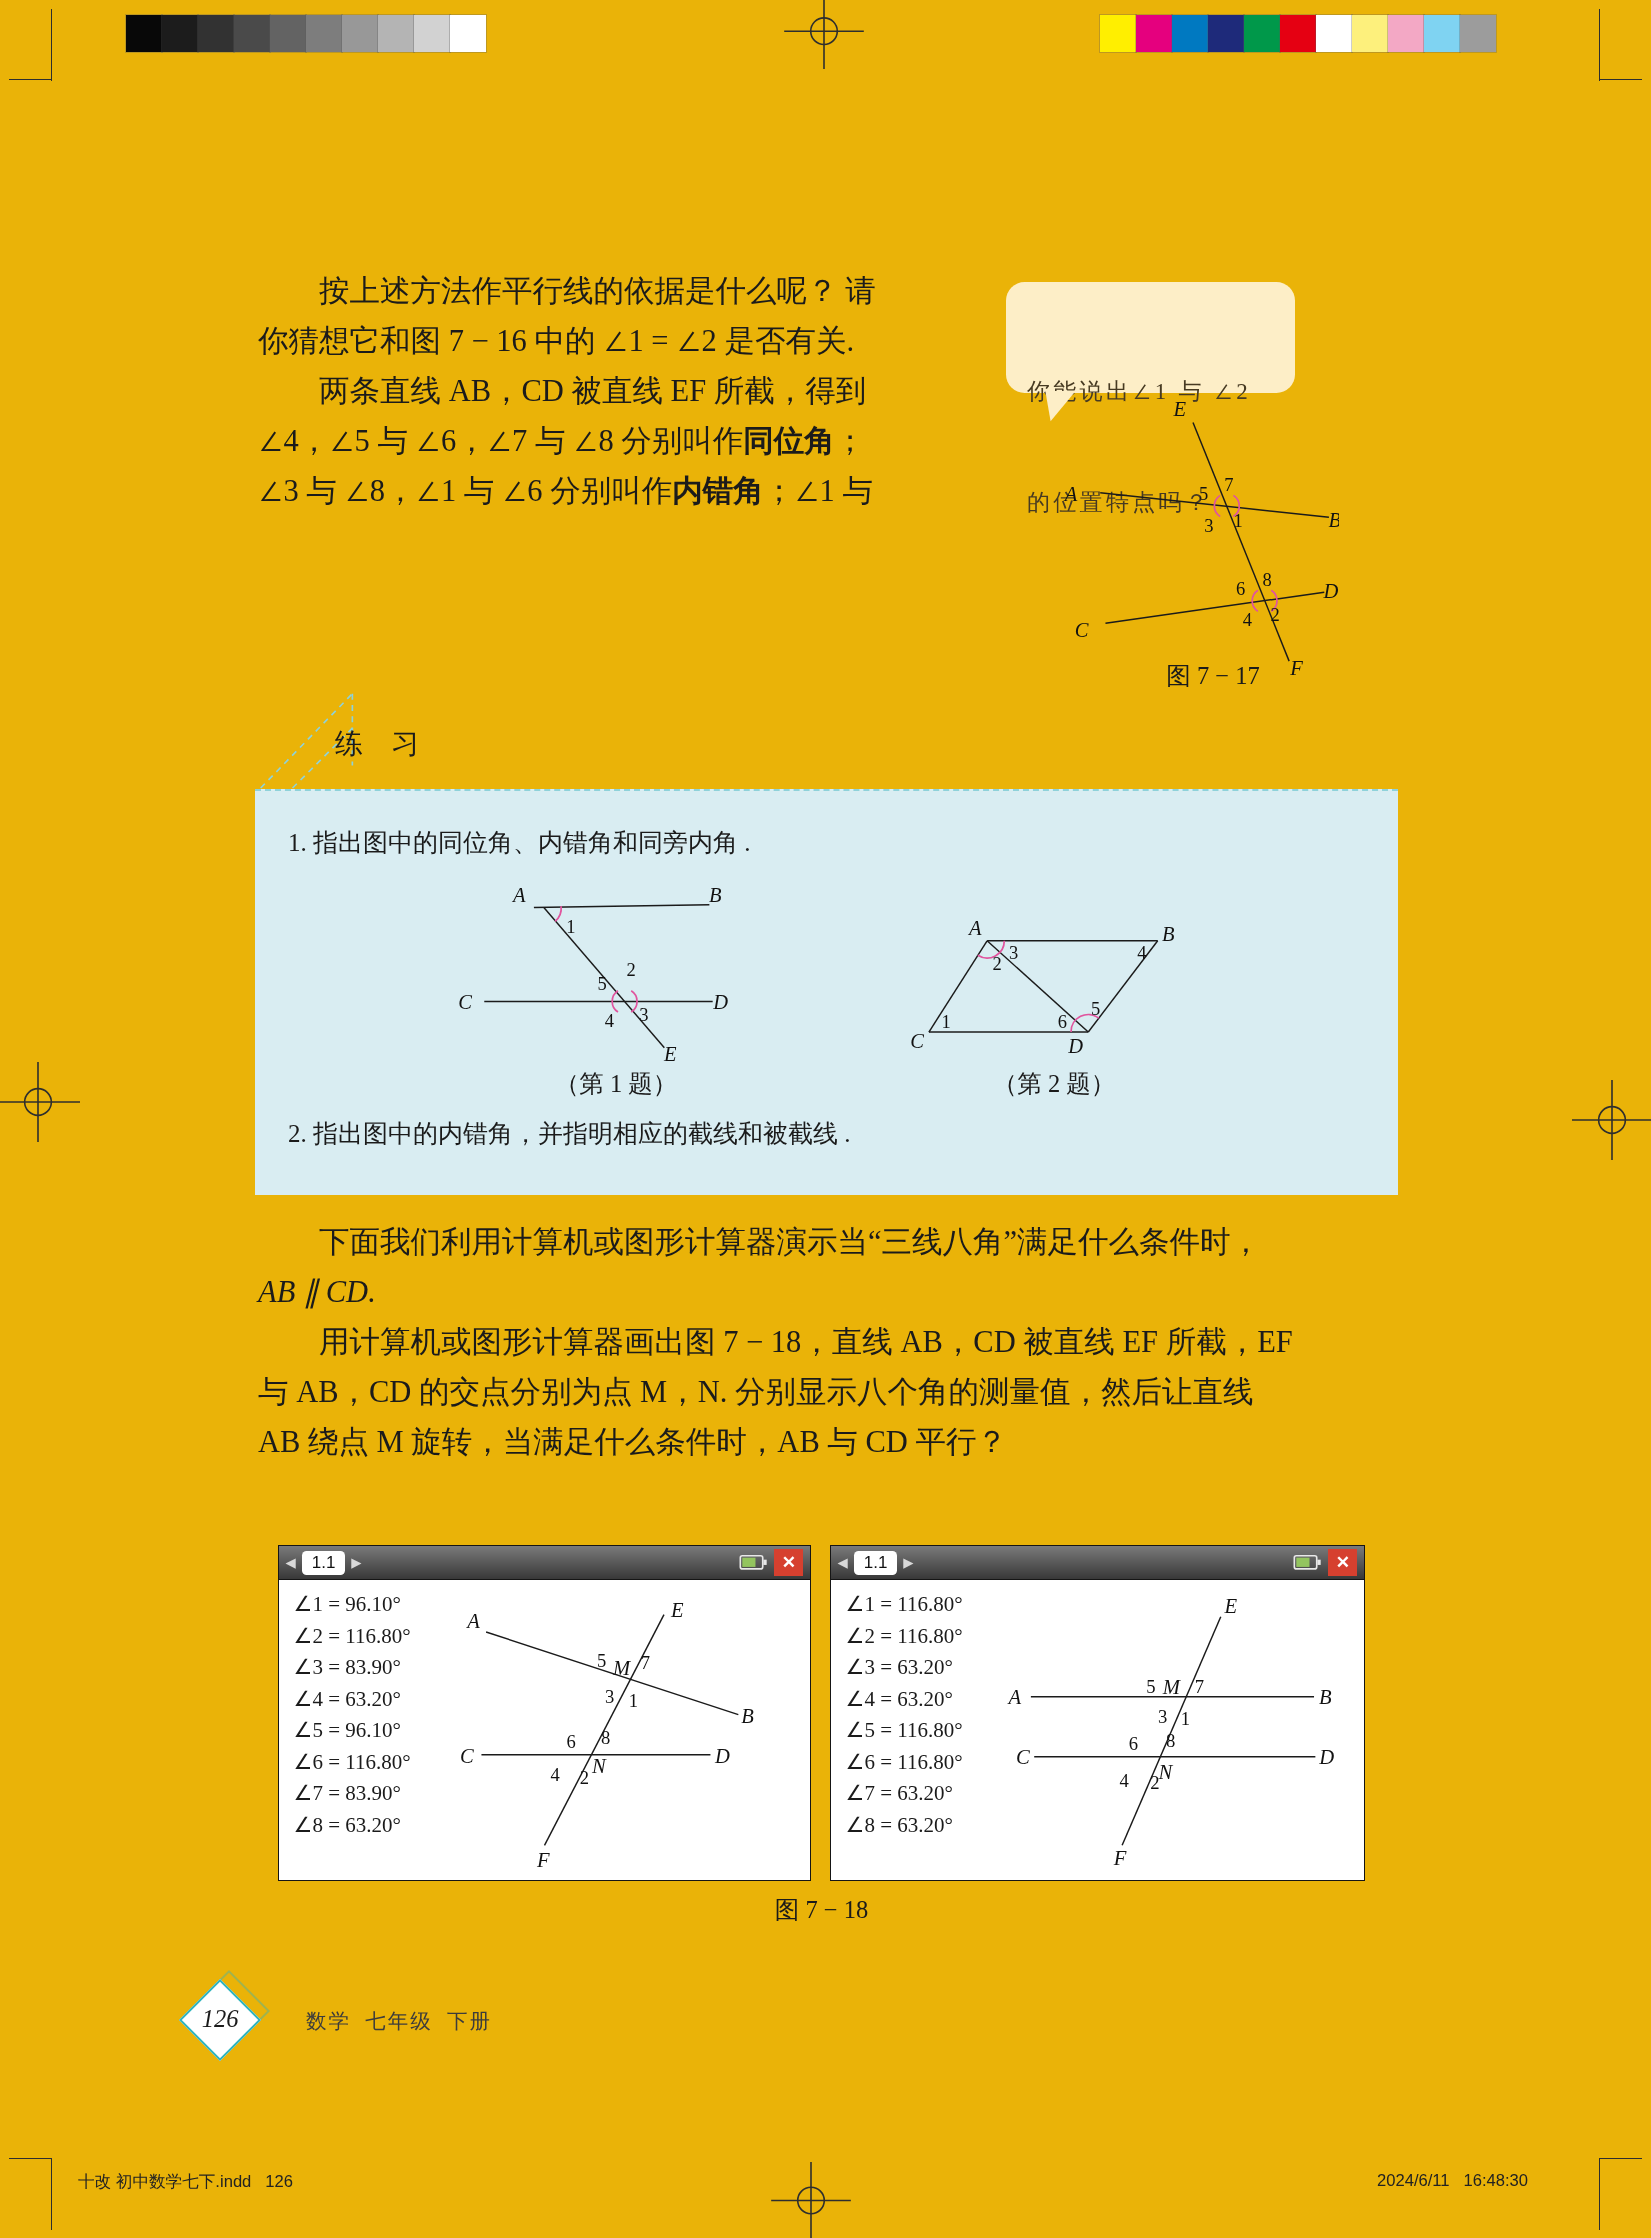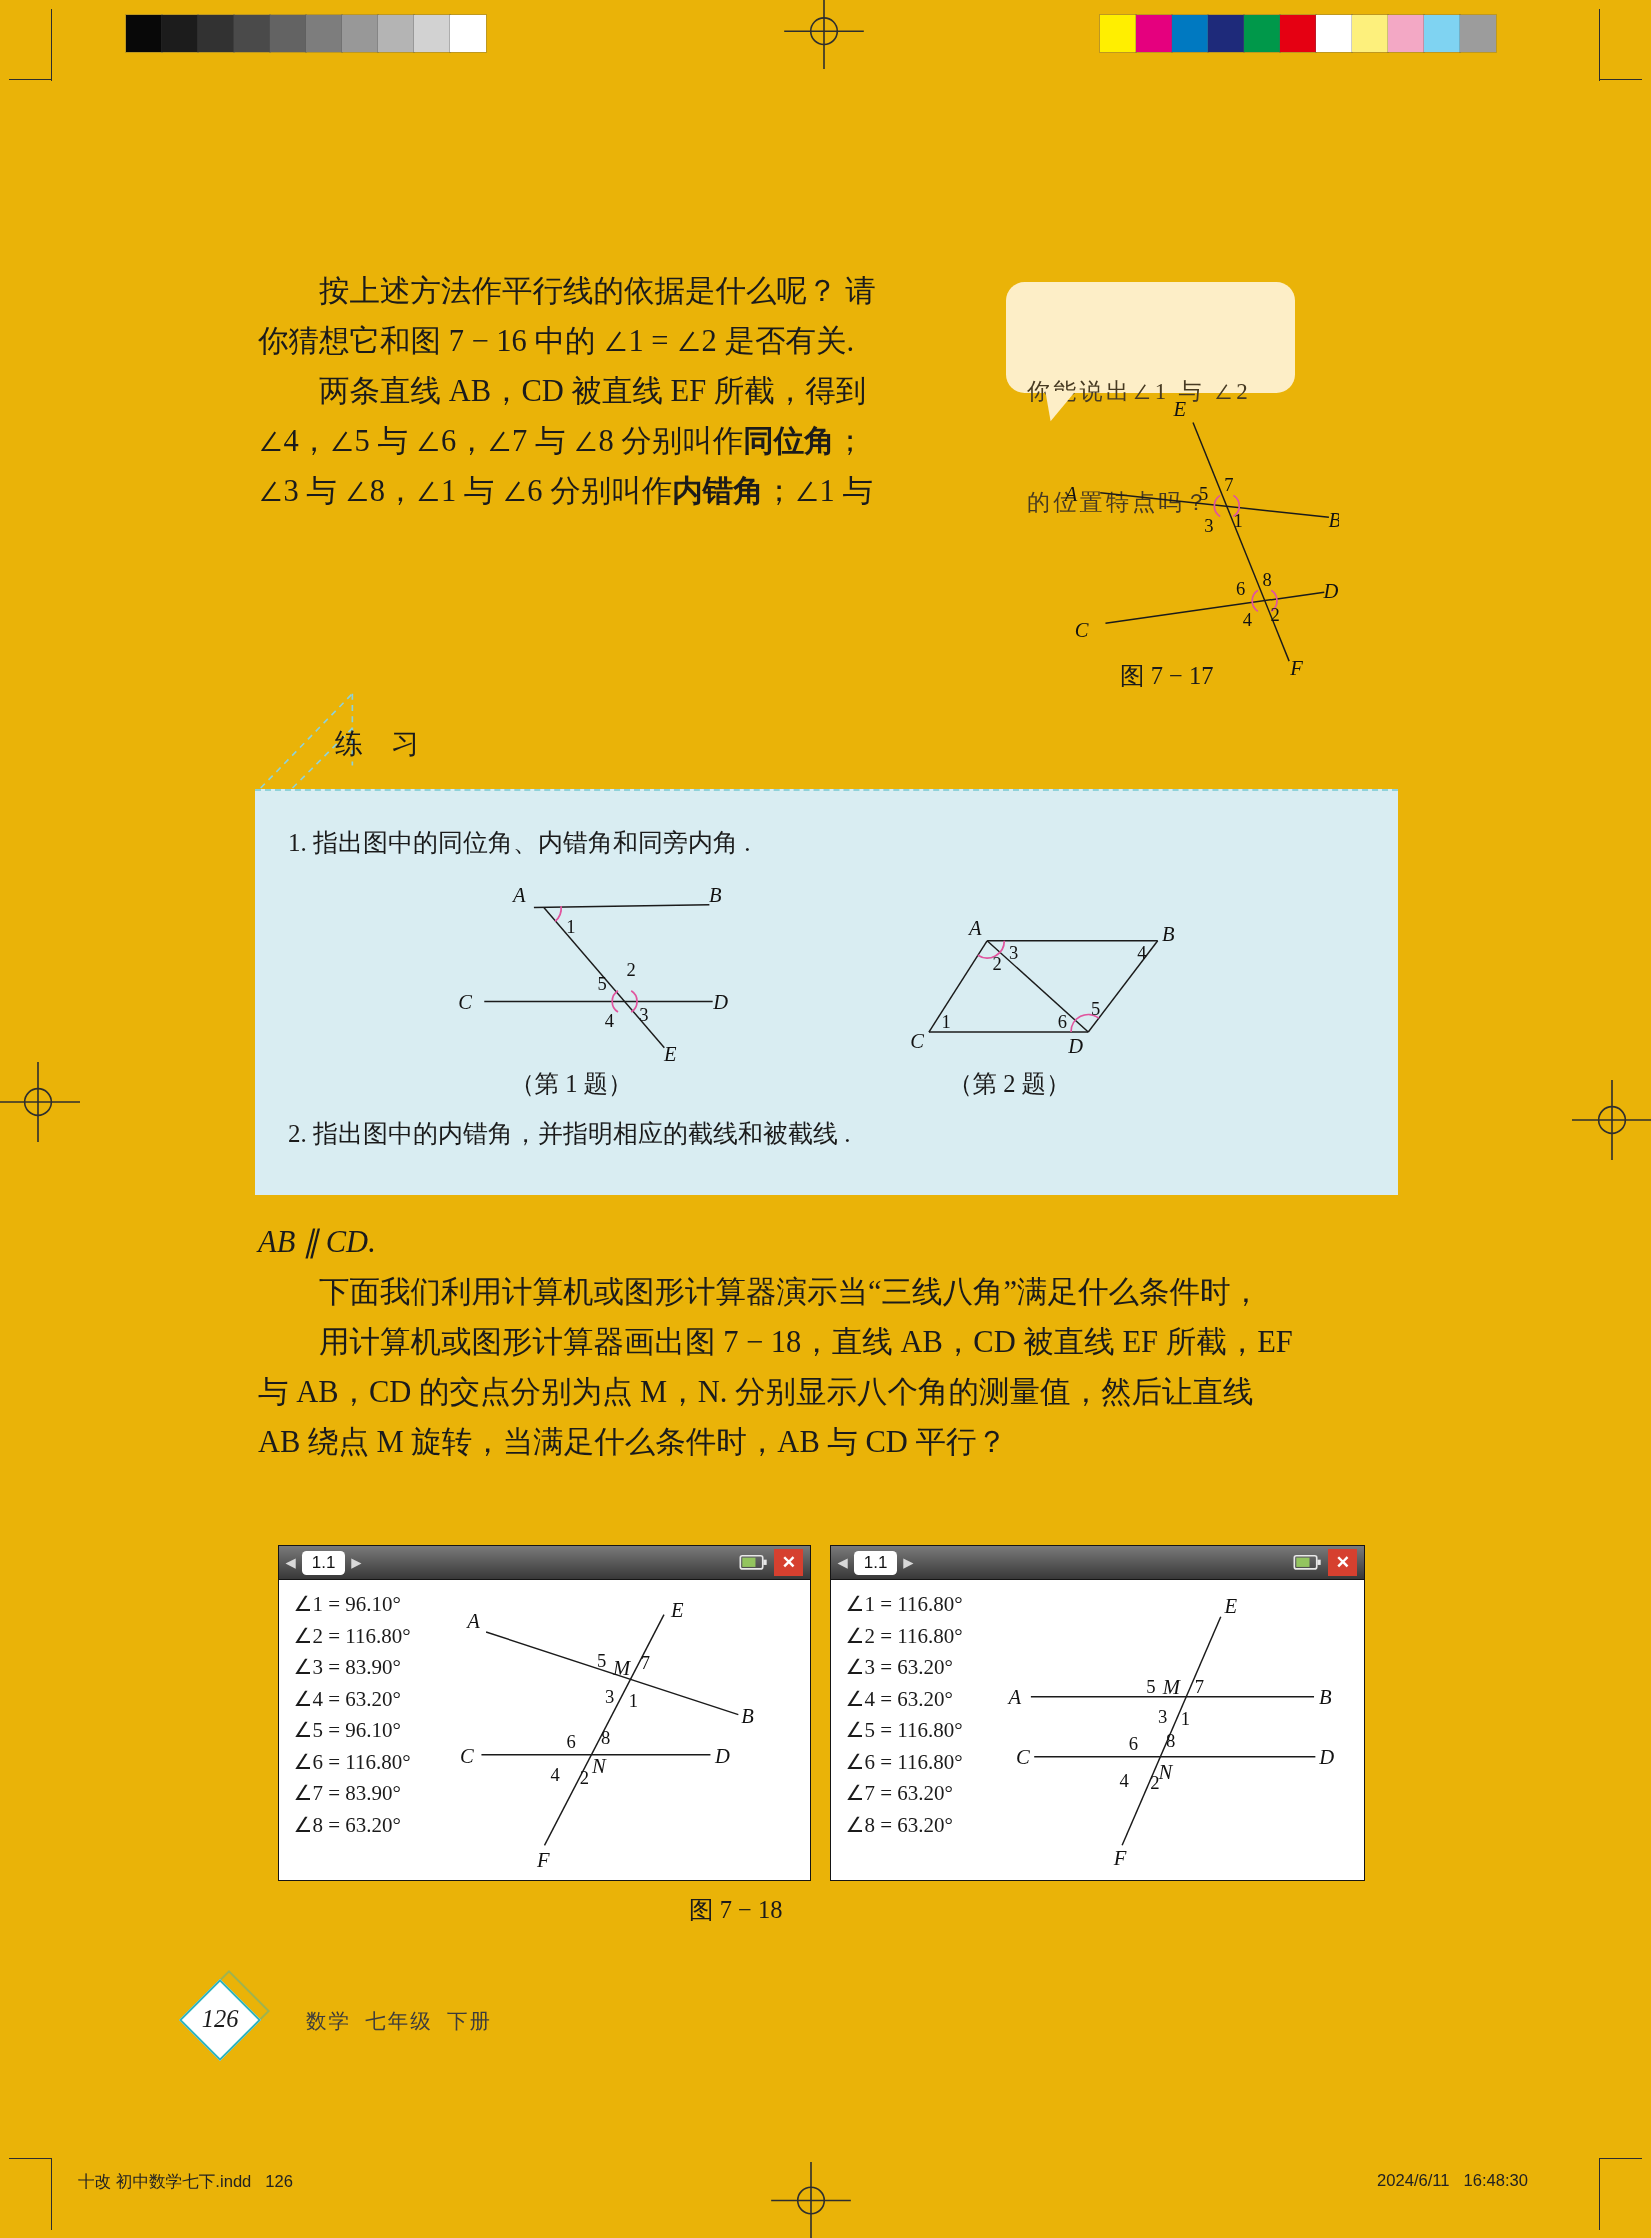--- a/index.html
+++ b/index.html
@@ -8,21 +8,21 @@
 .abs{position:absolute}
 .bracket{position:absolute;background:#2e2e2e}
 .mark{stroke:#2e2e2e;stroke-width:2.4;fill:none}
 .strip{position:absolute;display:flex}
 .swatch{width:36px;height:37px;outline:0.7px solid rgba(90,90,90,.3)}
 .cjk{font-size:30.5px;line-height:50px;white-space:pre}
 .indent{padding-left:61px}
 .bold{font-weight:700}
 .ital{font-style:italic}
 .bubble{position:absolute;left:1006px;top:282px;width:289px;height:111px;background:var(--bubble_bg,#fdeec7);border-radius:18.6px;padding:17px 21px;font-size:23px;line-height:37px;letter-spacing:3.3px;color:#473a22;white-space:pre}
-.fig-cap{font-size:24.5px;text-align:left;white-space:pre}
+.fig-cap{font-size:24.5px;text-align:center;white-space:pre}
 .practice-box{position:absolute;left:255px;top:789px;width:1143px;height:406px;background:var(--practice_bg,#d9edf2);border-top:2px dashed var(--cyan,#8ed2da)}
 .pr-item{position:absolute;font-size:25px;white-space:pre}
 .pr-title{position:absolute;left:335px;top:725px;font-size:28px;letter-spacing:10.6px;white-space:pre}
 .dline{stroke:var(--ink,#1b1b1b);stroke-width:2.2;fill:none}
 .plink{stroke:var(--pink,#e0559e);stroke-width:2.6;fill:none}
 .slbl{font:italic 31px "Liberation Serif",serif;fill:#121212;text-anchor:middle}
 .snum{font:28px "Liberation Serif",serif;fill:#121212;text-anchor:middle}
 .calc{position:absolute;width:533px;border:1.3px solid #151515;background:#fff}
 .calc-header{height:34px;background:linear-gradient(#7a7a7a,#383838);display:flex;align-items:center;padding:0 6.6px;gap:6.6px;border-bottom:1.3px solid #151515}
 .tab-arrow{color:#d8d8d8;font-size:13.3px;font-family:"DejaVu Sans",sans-serif}
@@ -188,22 +188,22 @@
     <text class="snum" x="200" y="70">3</text>
     <text class="snum" x="175" y="86">2</text>
     <text class="snum" x="394" y="70">4</text>
     <text class="snum" x="98" y="174">1</text>
     <text class="snum" x="274" y="174">6</text>
     <text class="snum" x="324" y="155">5</text>
   </svg>
   <div class="fig-cap abs" style="left:948px;top:1067px;width:212px">（第 2 题）</div>
 
   <div class="mid">
+    <div class="cjk indent">下面我们利用计算机或图形计算器演示当“三线八角”满足什么条件时，</div>
     <div class="cjk ital">AB ∥ CD.</div>
-    <div class="cjk indent">下面我们利用计算机或图形计算器演示当“三线八角”满足什么条件时，</div>
     <div class="cjk indent">用计算机或图形计算器画出图 7 − 18，直线 AB，CD 被直线 EF 所截，EF</div>
     <div class="cjk">与 AB，CD 的交点分别为点 M，N. 分别显示八个角的测量值，然后让直线</div>
     <div class="cjk">AB 绕点 M 旋转，当满足什么条件时，AB 与 CD 平行？</div>
   </div>
 
   <div class="calc" style="left:278px;top:1545px">
     <div class="calc-header">
       <span class="tab-arrow">◀</span>
       <span class="calc-tab">1.1</span>
       <span class="tab-arrow">▶</span>

